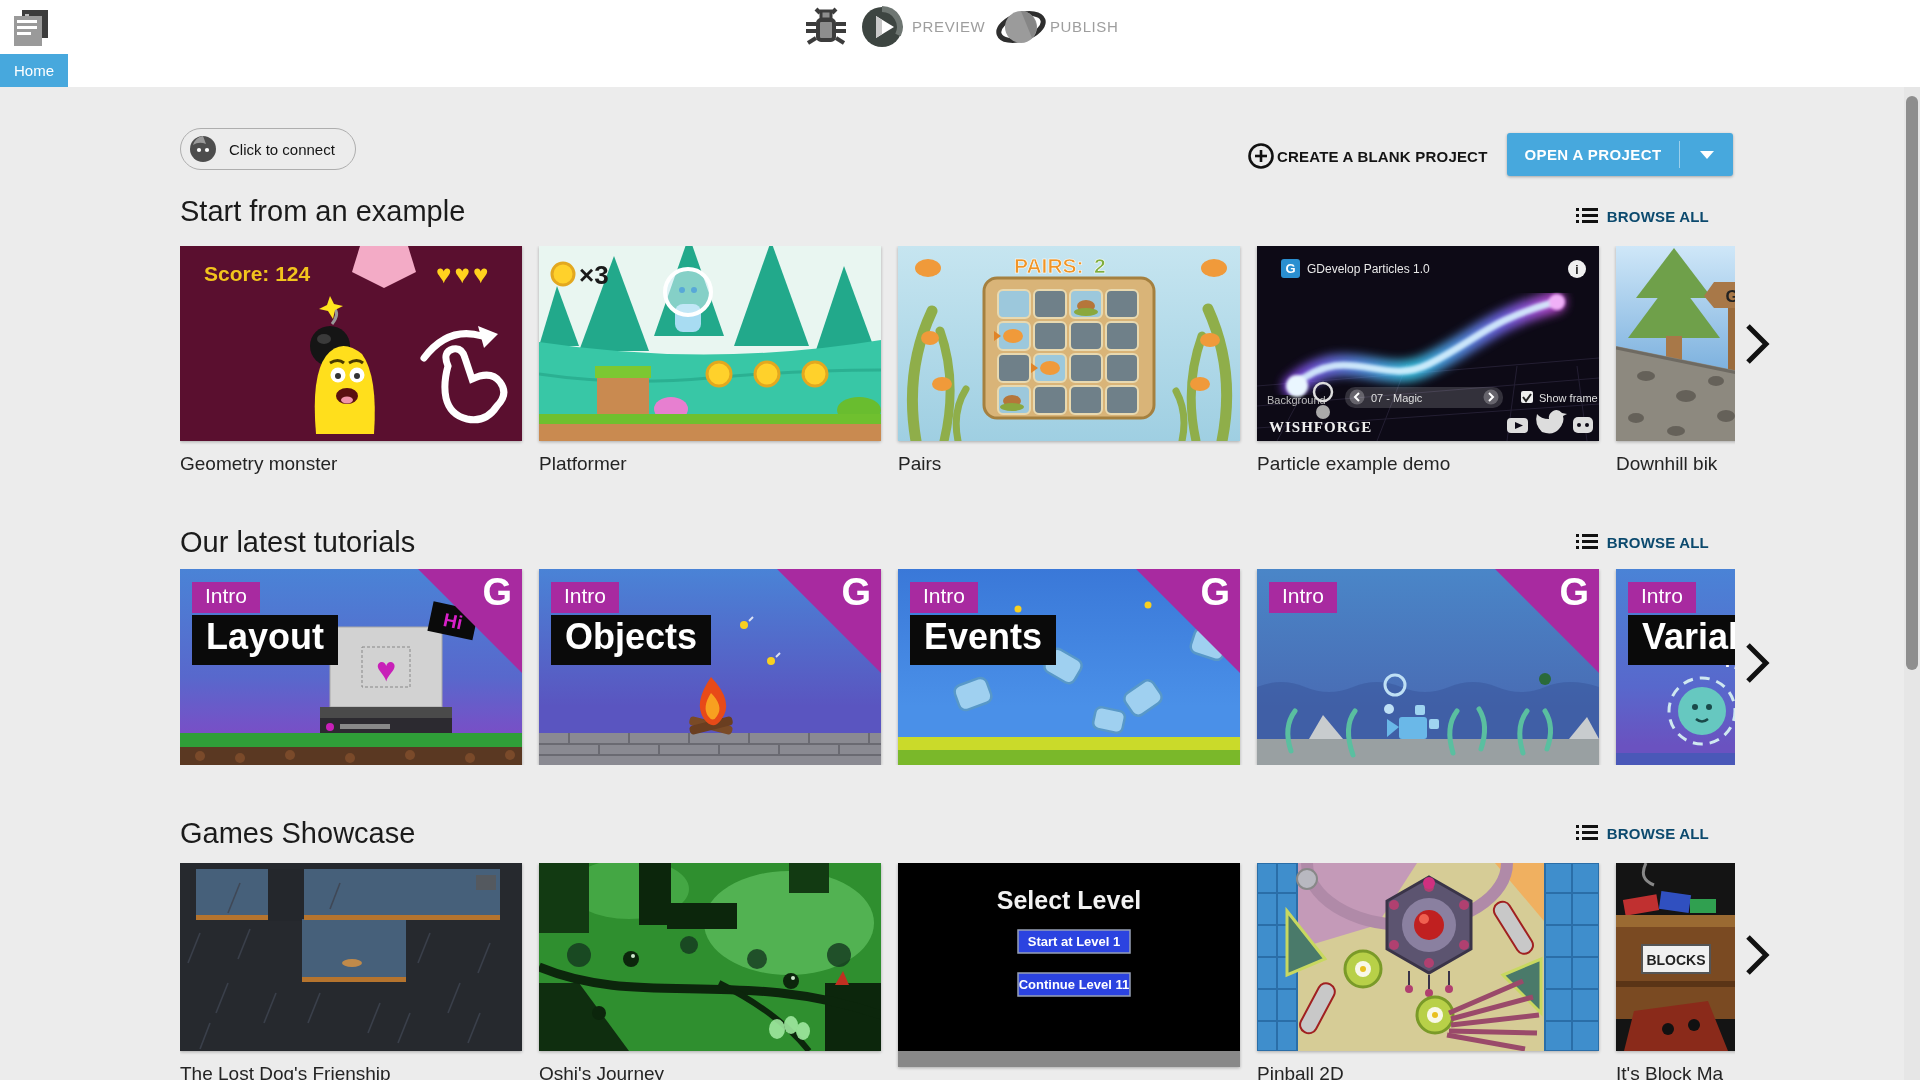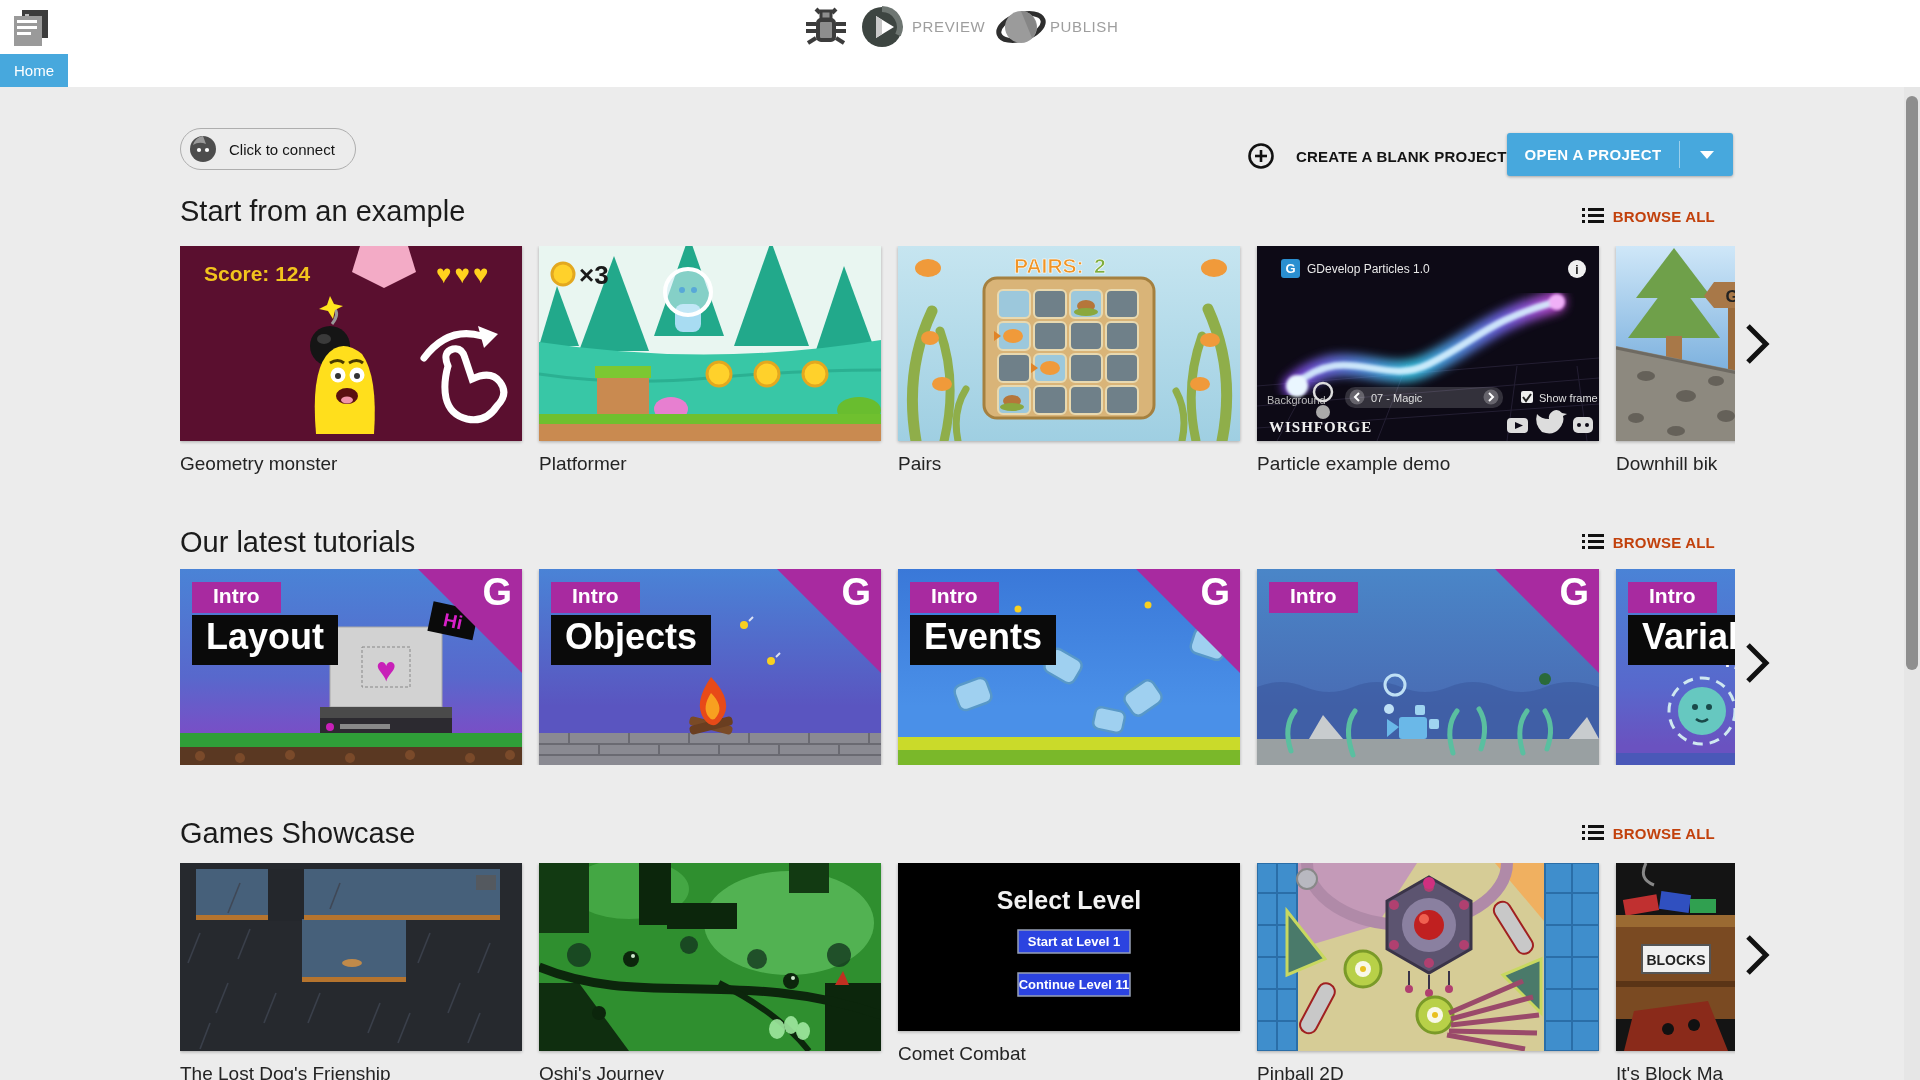--- a/index.html
+++ b/index.html
@@ -10,46 +10,46 @@
 
   
   .topbar { left:0; top:0; width:1920px; height:87px; background:#ffffff; }
   .tool-label { font-size:15px; color:#9e9e9e; letter-spacing:.6px; }
   .tab-home { left:0; top:54px; width:68px; height:33px; background:#47a8dd;
     color:#fff; font-size:15px; display:flex; align-items:center; justify-content:center; cursor:pointer; }
 
   
   .connect-btn { left:180px; top:128px; height:42px; border:1px solid #aeaeae; border-radius:21px;
     display:flex; align-items:center; padding:0 20px 0 8px; gap:12px; cursor:pointer; color:#141414; font-size:15px; background:transparent; }
-  .create-blank { left:1247px; top:142px; display:flex; align-items:center; gap:21px; cursor:pointer;
+  .create-blank { left:1247px; top:142px; display:flex; align-items:center; gap:2px; cursor:pointer;
     font-size:15px; font-weight:600; color:#141414; letter-spacing:.2px; }
   .open-btn { left:1507px; top:133px; width:226px; height:43px; background:#47a8dd; border-radius:3px;
     box-shadow:0 1px 3px rgba(0,0,0,.3); display:flex; align-items:center; cursor:pointer; }
   .open-btn .lbl { width:172px; text-align:center; color:#fff; font-weight:700; font-size:15px; letter-spacing:.4px; }
   .open-btn .sep { width:1px; height:27px; background:rgba(255,255,255,.45); }
   .open-btn .caretbox { flex:1; display:flex; align-items:center; justify-content:center; }
   .caret { width:0; height:0; border-left:7px solid transparent; border-right:7px solid transparent; border-top:8px solid #fff; }
 
   
   .sec-title { font-size:29px; color:#1b1b1b; font-weight:400; }
-  .browse { right:205px; display:flex; align-items:center; gap:9px; cursor:pointer;
-    font-size:15px; font-weight:600; color:#c2410c; letter-spacing:.2px; }
+  .browse { right:211px; display:flex; align-items:center; gap:9px; cursor:pointer;
+    font-size:15px; font-weight:600; color:#0c4a6e; letter-spacing:.2px; }
   .row { left:180px; width:1555px; overflow:hidden; display:flex; gap:17px; }
   .card { flex:0 0 342px; width:342px; cursor:pointer; }
   .thumb { position:relative; overflow:hidden; box-shadow:0 1px 3px rgba(0,0,0,.28); background:#888; }
   .thumb svg { position:absolute; inset:0; display:block; }
   .card-label { margin-top:12px; font-size:19px; color:#242424; white-space:nowrap; }
   .chev { left:1742px; width:30px; height:44px; cursor:pointer; }
 
   
   .corner { position:absolute; top:0; right:0; width:104px; height:104px; background:#a82aa0;
     clip-path:polygon(0 0,100% 0,100% 100%); }
   .glogo { position:absolute; top:2px; right:10px; color:#fff; font-size:38px; font-weight:700; }
   .intro-badge { position:absolute; left:12px; top:13px; background:#a82aa0; color:#fff;
-    font-weight:700; font-size:21px; padding:2px 21px 5px; }
+    font-weight:400; font-size:21px; padding:2px 13px 5px; }
   .topic-badge { position:absolute; left:12px; top:46px; background:#0a0a0a; color:#fff;
     font-weight:700; font-size:36px; padding:1px 14px 7px; white-space:nowrap; }
 
   
   .sb-track { left:1904px; top:87px; width:16px; height:993px; background:#e6e6e6; }
   .sb-thumb { left:1906px; top:96px; width:12px; height:574px; background:#8e8e8e; border-radius:6px; cursor:pointer; }
 </style>
 </head>
 <body>
 
@@ -611,21 +611,21 @@
               <ellipse cx="252" cy="162" rx="7" ry="9"></ellipse>
               <ellipse cx="264" cy="168" rx="7" ry="9"></ellipse>
           </g>
           <polygon points="296,122 304,108 310,122" fill="#c03020"></polygon>
         </svg>
       </div>
       <div class="card-label">Oshi's Journey</div>
     </div>
 
     <div class="card">
-      <div class="thumb" style="height:168px">
+      <div class="thumb" style="height:204px">
         <svg viewBox="0 0 342 188" width="342" height="188">
           <rect width="342" height="188" fill="#000"></rect>
           <text x="171" y="46" font-size="25" font-weight="bold" fill="#f2f2f2" text-anchor="middle">Select Level</text>
           <rect x="120" y="67" width="112" height="23" fill="#2b43e0" stroke="#97a0b5" stroke-width="1.5"></rect>
           <text x="176" y="83" font-size="13" font-weight="bold" fill="#fff" text-anchor="middle">Start at Level 1</text>
           <rect x="120" y="110" width="112" height="23" fill="#2b43e0" stroke="#97a0b5" stroke-width="1.5"></rect>
           <text x="176" y="126" font-size="13" font-weight="bold" fill="#fff" text-anchor="middle">Continue Level 11</text>
         </svg>
       </div>
       <div class="card-label">Comet Combat</div>

